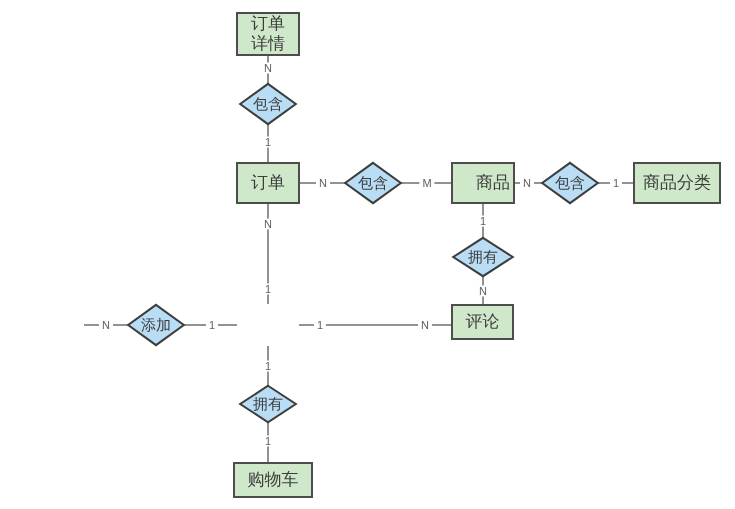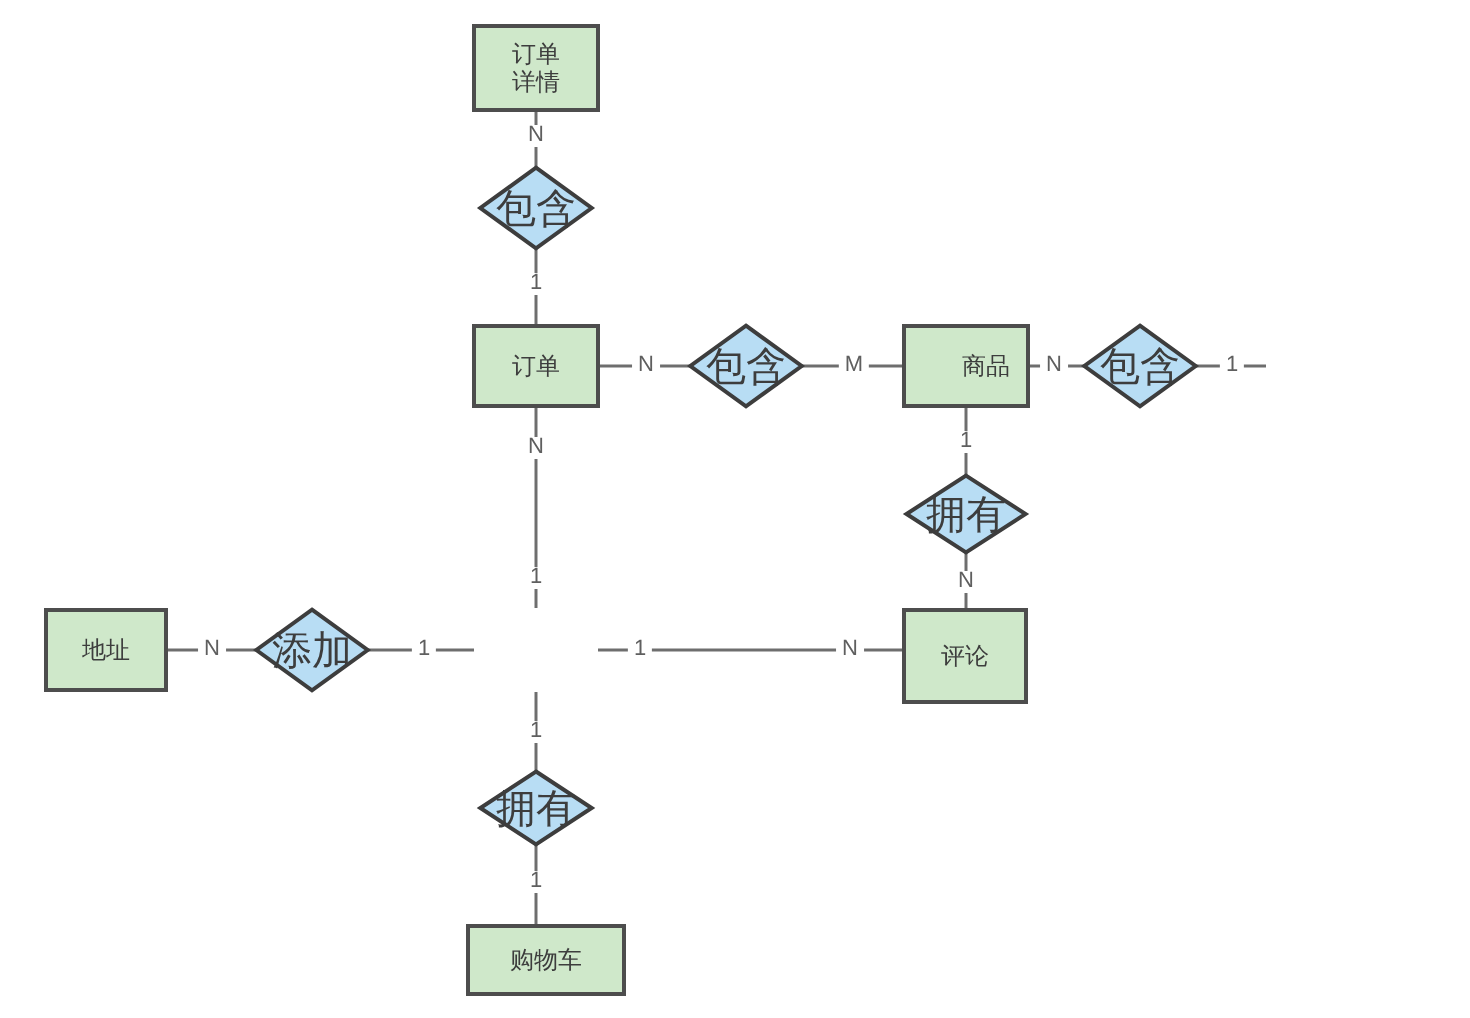--- a/index.html
+++ b/index.html
@@ -18,21 +18,21 @@
   }
   .entity {
     position: absolute;
     box-sizing: border-box;
     background: var(--entity-fill, #cfe8ca);
     border: 2px solid var(--entity-border, #4d4d4d);
     display: flex;
     align-items: center;
     justify-content: center;
     text-align: right;
-    font-size: 12px;
+    font-size: 17px;
     line-height: 1.2;
     color: var(--text-color, #3d3d3d);
     white-space: pre-line;
     z-index: 2;
   }
   .diamond {
     position: absolute;
     z-index: 2;
   }
   .diamond svg {
@@ -41,21 +41,21 @@
     width: 100%; height: 100%;
     overflow: visible;
   }
   .diamond .dlabel {
     position: absolute;
     left: 0; top: 0;
     width: 100%; height: 100%;
     display: flex;
     align-items: center;
     justify-content: center;
-    font-size: 20px;
+    font-size: 15px;
     color: var(--text-color, #3d3d3d);
   }
   .card {
     position: absolute;
     transform: translate(-50%, -50%);
     background: #ffffff;
     padding: 0 3px;
     font-size: 11px;
     color: var(--card-color, #5f5f5f);
     z-index: 3;
@@ -77,22 +77,22 @@
       <line x1="84" y1="325" x2="237" y2="325"></line>
       <line x1="299" y1="325" x2="451" y2="325"></line>
       <line x1="483" y1="204" x2="483" y2="304"></line>
     </g>
   </svg>
 
   <div class="entity" style="left:236px; top:12px;  width:64px; height:44px;">订单
 详情</div>
   <div class="entity" style="left:236px; top:162px; width:64px; height:42px;">订单</div>
   <div class="entity" style="left:451px; top:162px; width:64px; height:42px;padding-left:20px;">商品</div>
-  <div class="entity" style="left:22px;  top:304px; width:62px; height:42px;">地址</div>
-  <div class="entity" style="left:451px; top:304px; width:63px; height:48px;">评论</div>
+  <div class="entity" style="left:633px; top:162px; width:88px; height:42px;">商品分类</div>
+  <div class="entity" style="left:451px; top:304px; width:63px; height:36px;">评论</div>
   <div class="entity" style="left:233px; top:462px; width:80px; height:36px;">购物车</div>
 
   <div class="diamond" style="left:239px; top:83px;  width:58px; height:42px;">
     <svg viewBox="0 0 100 100" preserveAspectRatio="none">
         <polygon class="dshape" points="50,2 98,50 50,98 2,50" vector-effect="non-scaling-stroke" fill="#b8ddf4" stroke="#3d3d3d" stroke-width="2"></polygon>
       </svg>
     <span class="dlabel">包含</span>
   </div>
   <div class="diamond" style="left:344px; top:162px; width:58px; height:42px;">
     <svg viewBox="0 0 100 100" preserveAspectRatio="none">

